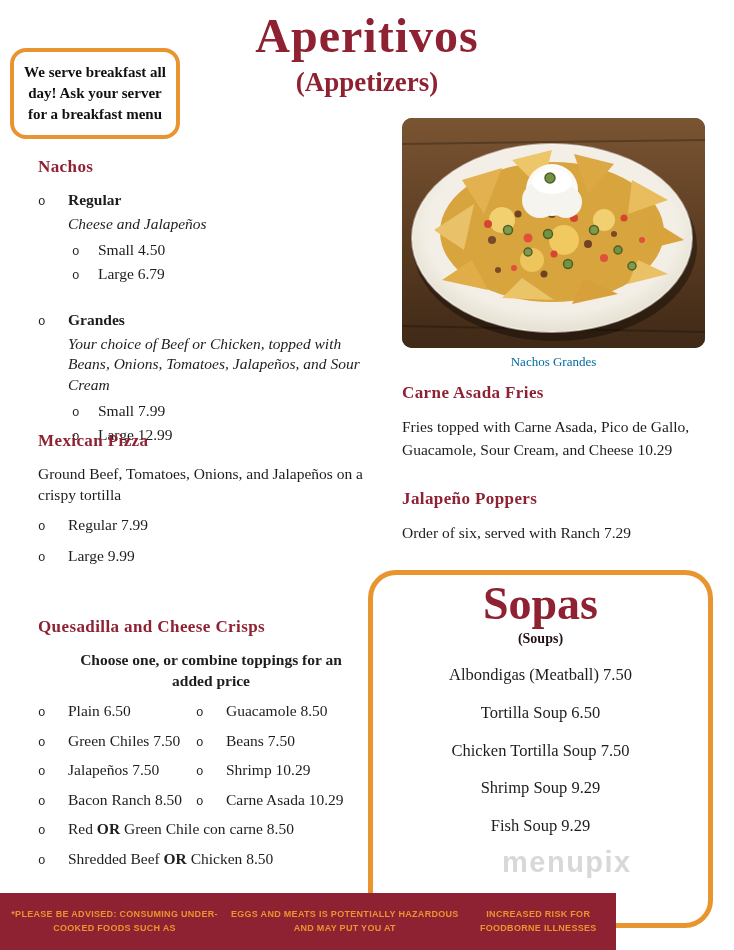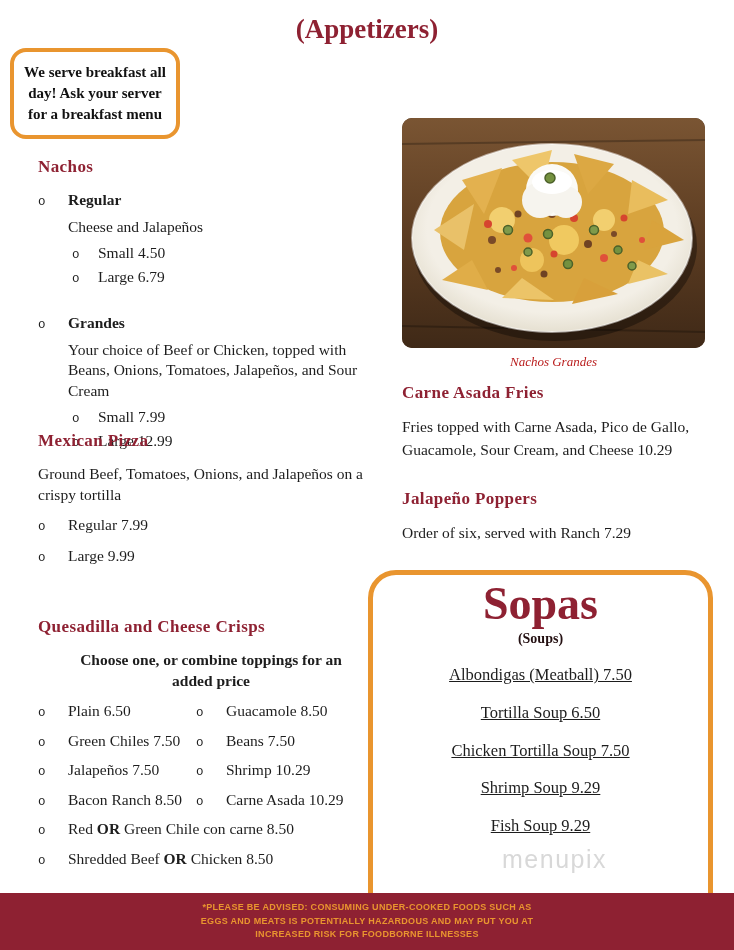--- a/index.html
+++ b/index.html
@@ -18,27 +18,27 @@
     border:4px solid var(--orange);border-radius:16px;padding:10px 8px;
     text-align:center;font-weight:bold;font-size:15px;line-height:1.4;color:#111;margin-top:40px;
   }
   
   .title-wrap{position:absolute;left:186px;top:10px;width:362px;text-align:center;color:var(--maroon);}
   .title{font-size:48px;font-weight:bold;letter-spacing:1px;line-height:1.1;}
   .subtitle{font-size:27px;font-weight:bold;margin-top:2px;}
   
   .photo{position:absolute;left:402px;top:118px;width:303px;height:230px;border-radius:10px;overflow:hidden;background:#4a2f1a;}
   .photo svg{display:block;}
-  .photo-caption{position:absolute;left:402px;top:353px;width:303px;text-align:center;font-style:italic;font-size:13px;color:#b91c1c;}
+  .photo-caption{position:absolute;left:402px;top:353px;width:303px;text-align:center;font-size:13px;color:#0369a1;}
   
   .mh{margin:0 0 12px 0;color:var(--maroon);font-weight:bold;font-size:17px;letter-spacing:.4px;}
   .row{display:flex;align-items:baseline;margin:3px 0;}
   .bullet{flex:none;width:30px;font-family:"Liberation Mono",monospace;font-size:12.5px;color:var(--ink);}
   .bold{font-weight:bold;}
-  .desc{margin:6px 0 6px 30px;}
+  .desc{margin:0 0 6px 30px;font-style:italic;}
   .size-list{margin-left:34px;}
   .size-list .bullet{width:26px;}
   
   .sec-nachos{position:absolute;left:38px;top:156px;width:346px;}
   .grandes-block{margin-top:26px;}
   .sec-pizza{position:absolute;left:38px;top:430px;width:330px;}
   .sec-pizza .desc0{margin:0 0 10px 0;}
   .sec-pizza .row{margin:10px 0;}
   .sec-ques{position:absolute;left:38px;top:616px;width:346px;}
   .ques-note{width:300px;margin:0 auto 10px auto;text-align:center;font-weight:bold;}
@@ -49,45 +49,46 @@
   .sec-fries{position:absolute;left:402px;top:382px;width:312px;}
   .sec-fries .dtext,.sec-poppers .dtext{line-height:1.45;}
   .sec-poppers{position:absolute;left:402px;top:488px;width:312px;}
   
   .sopas-box{
     position:absolute;left:368px;top:570px;width:345px;height:358px;box-sizing:border-box;
     border:5px solid var(--orange);border-radius:28px;background:#fff;text-align:center;padding-top:4px;
   }
   .sopas-title{font-size:46px;font-weight:bold;color:var(--maroon);line-height:1.1;}
   .sopas-sub{font-size:14px;font-weight:bold;color:#241012;margin-top:0;}
-  .soup-list{margin-top:12px;text-decoration:underline;}
+  .soup-list{margin-top:12px;}
   .soup-item{font-size:16.5px;margin:16px 0;}
   
   .watermark{
     position:absolute;left:502px;top:843px;color:#d2d2d2;font-family:"Liberation Sans",sans-serif;
-    font-size:25px;letter-spacing:1.5px;opacity:.85;
+    font-size:29px;letter-spacing:1.5px;opacity:.85;font-weight:bold;
   }
   
   .footer{
-    position:absolute;left:0;bottom:0;width:734px;height:57px;background:var(--maroon);
-    display:flex;flex-direction:column;justify-content:center;align-items:center;
+    position:absolute;left:0;bottom:0;width:616px;height:57px;background:var(--maroon);
+    display:flex;justify-content:center;align-items:center;
     font-family:"Liberation Sans",sans-serif;color:var(--orange);
     font-size:9px;font-weight:bold;letter-spacing:.3px;line-height:1.55;text-align:center;
   }
 </style>
 </head>
 <body>
 
 <div class="page">
 
   <div class="breakfast-box">
     <span>We serve breakfast all day! Ask your server for a breakfast menu</span>
   </div>
 
   <div class="title-wrap">
+    <div class="title">Aperitivos</div>
     <div class="subtitle">(Appetizers)</div>
   </div>
 
   <div class="photo">
     <svg width="303" height="230" viewBox="0 0 303 230">
       <defs>
         <linearGradient id="wood" x1="0" y1="0" x2="0" y2="1">
           <stop offset="0" stop-color="#7a5533"></stop>
           <stop offset="0.5" stop-color="#5d3d22"></stop>
           <stop offset="1" stop-color="#3f2917"></stop>

